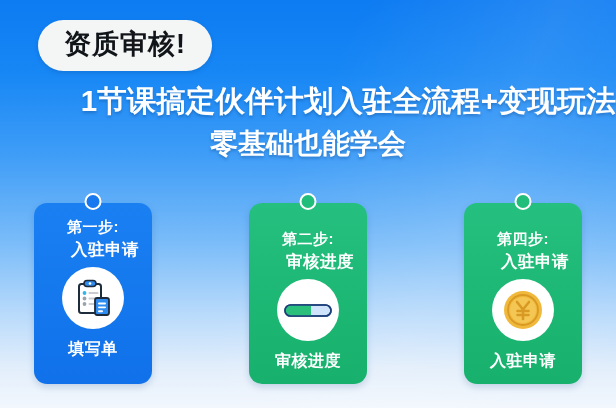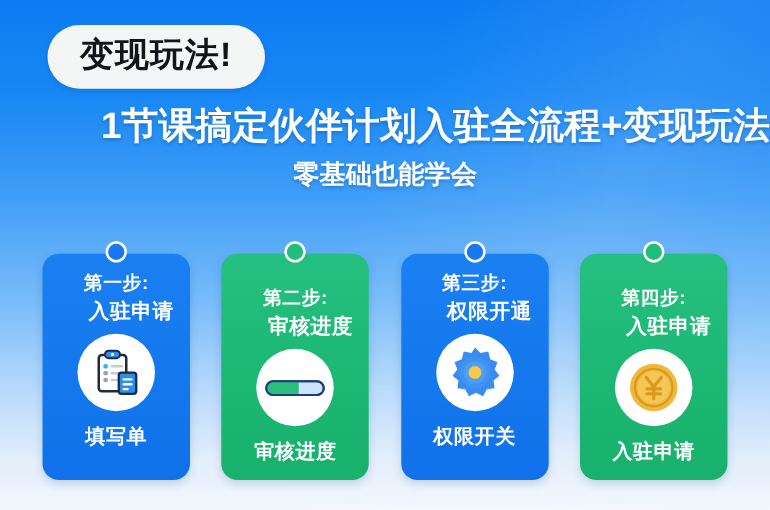--- a/index.html
+++ b/index.html
@@ -62,21 +62,21 @@
     font-weight: bold;
     color: #ffffff;
     letter-spacing: 0px;
     line-height: 1.15;
     text-shadow: 0 2px 3px rgba(5,60,130,0.35);
     white-space: nowrap;
     text-align: right;
   }
   .subheadline {
     margin-top: 10px;
-    font-size: 21px;
+    font-size: 28px;
     font-weight: bold;
     color: #ffffff;
     line-height: 1.15;
     text-shadow: 0 2px 3px rgba(5,60,130,0.35);
     white-space: nowrap;
   }
 
   
   .cards {
     position: absolute;
@@ -155,21 +155,21 @@
     letter-spacing: 0.5px;
   }
 </style>
 </head>
 <body>
 
 <div class="poster">
 
   <div class="header">
     <div class="badge-row">
-      <span class="badge">变现玩法!</span>
+      <span class="badge">资质审核!</span>
     </div>
     <div class="headline">1节课搞定伙伴计划入驻全流程+变现玩法</div>
     <div class="subheadline">零基础也能学会</div>
   </div>
 
   <div class="cards">
 
     <div class="card blue">
       <span class="node blue"></span>
       <div class="step-title">第一步:</div>
@@ -205,38 +205,20 @@
           <svg width="50" height="44" viewBox="0 0 50 44">
             <rect x="2" y="17" width="46" height="11" rx="5.5" fill="#cfe4fa" stroke="#1b3f7a" stroke-width="1.6"></rect>
             <path d="M7.5 17 H28 V28 H7.5 A5.5 5.5 0 0 1 7.5 17 Z" fill="#2bbf7c"></path>
             <rect x="2" y="17" width="46" height="11" rx="5.5" fill="none" stroke="#1b3f7a" stroke-width="1.6"></rect>
           </svg>
         </span>
       </div>
       <div class="card-foot">审核进度</div>
     </div>
 
-    <div class="card blue">
-      <span class="node blue"></span>
-      <div class="step-title">第三步:</div>
-      <div class="step-sub">权限开通</div>
-      <div class="icon-wrap">
-        <span>
-          <svg width="46" height="46" viewBox="0 0 46 46">
-            <g fill="#3a8df0">
-              <path d="M23 3 l4.4 4.4 6.2 -1.2 1.6 6.1 5.8 2.5 -2.3 5.8 3.9 4.9 -4.8 3.9 0.9 6.2 -6.2 0.8 -3.1 5.5 -5.6 -2.8 -5.6 2.8 -3.1 -5.5 -6.2 -0.8 0.9 -6.2 -4.8 -3.9 3.9 -4.9 -2.3 -5.8 5.8 -2.5 1.6 -6.1 6.2 1.2z"></path>
-            </g>
-            <circle cx="23" cy="23" r="12.5" fill="#3f93f2"></circle>
-            <circle cx="23" cy="23" r="9" fill="#4e9ff4"></circle>
-            <circle cx="23" cy="23" r="5.2" fill="#f7c948"></circle>
-          </svg>
-        </span>
-      </div>
-      <div class="card-foot">权限开关</div>
-    </div>
 
     <div class="card green">
       <span class="node green"></span>
       <div class="step-title">第四步:</div>
       <div class="step-sub">入驻申请</div>
       <div class="icon-wrap">
         <span>
           <svg width="44" height="44" viewBox="0 0 44 44">
             <circle cx="22" cy="22" r="19" fill="#f0b93c"></circle>
             <circle cx="22" cy="22" r="15" fill="none" stroke="#d99a24" stroke-width="1.8"></circle>

